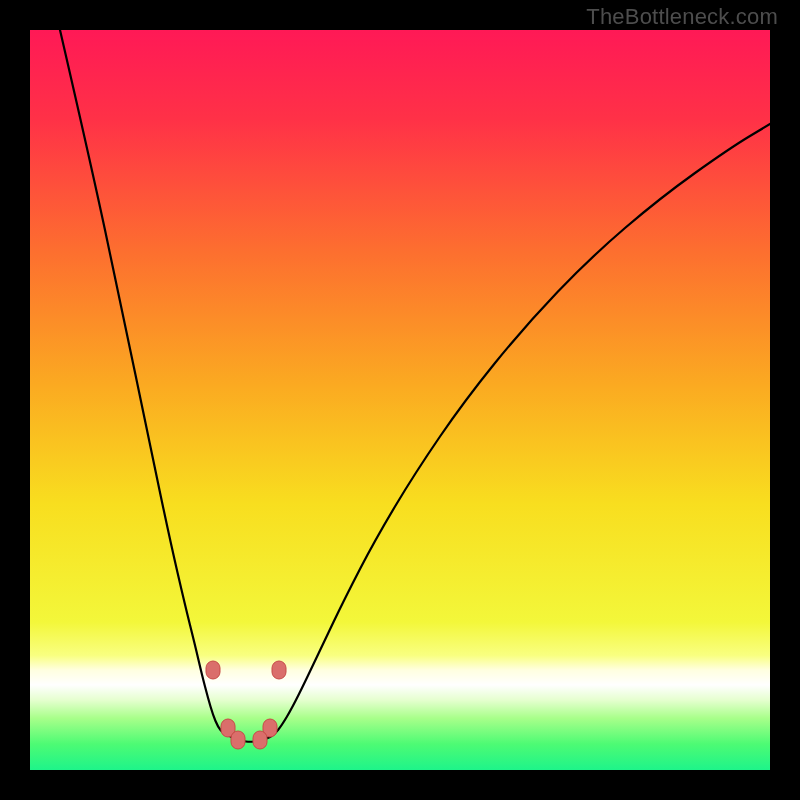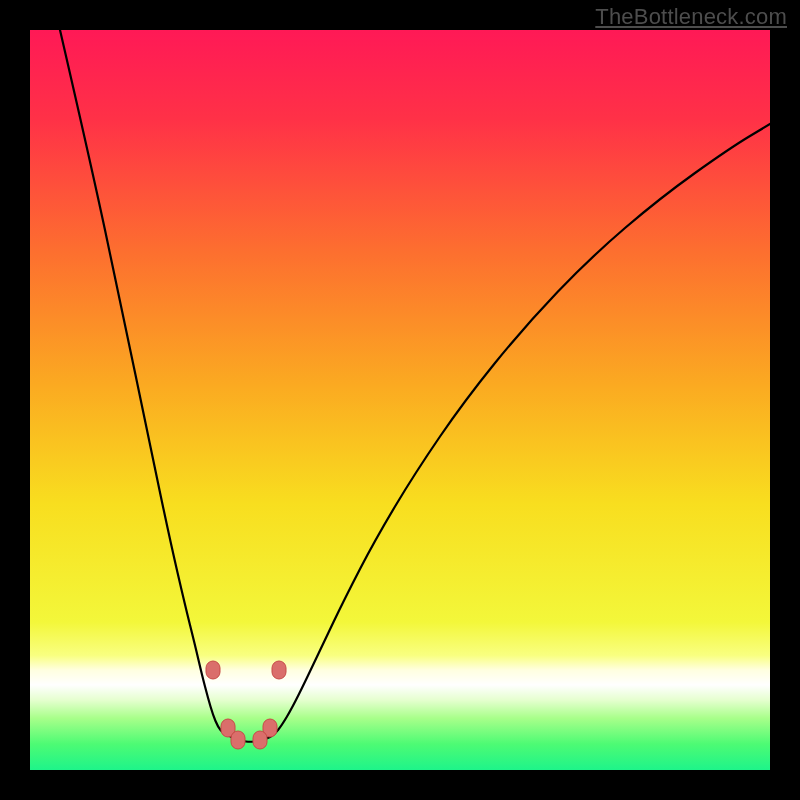--- a/index.html
+++ b/index.html
@@ -24,26 +24,25 @@
     height: 740px;
     overflow: hidden;
   }
   .gradient-bg {
     position: absolute;
     inset: 0;
   }
   .watermark {
     position: absolute;
     top: 4px;
-    right: 13px;
+    right: 22px;
     color: #4d4d4d;
     font-size: 22px;
     font-weight: 500;
     letter-spacing: 0.2px;
-    text-decoration: underline;
   }
   svg.curve {
     position: absolute;
     inset: 0;
   }
 </style>
 </head>
 <body>
 
 <div class="frame">

